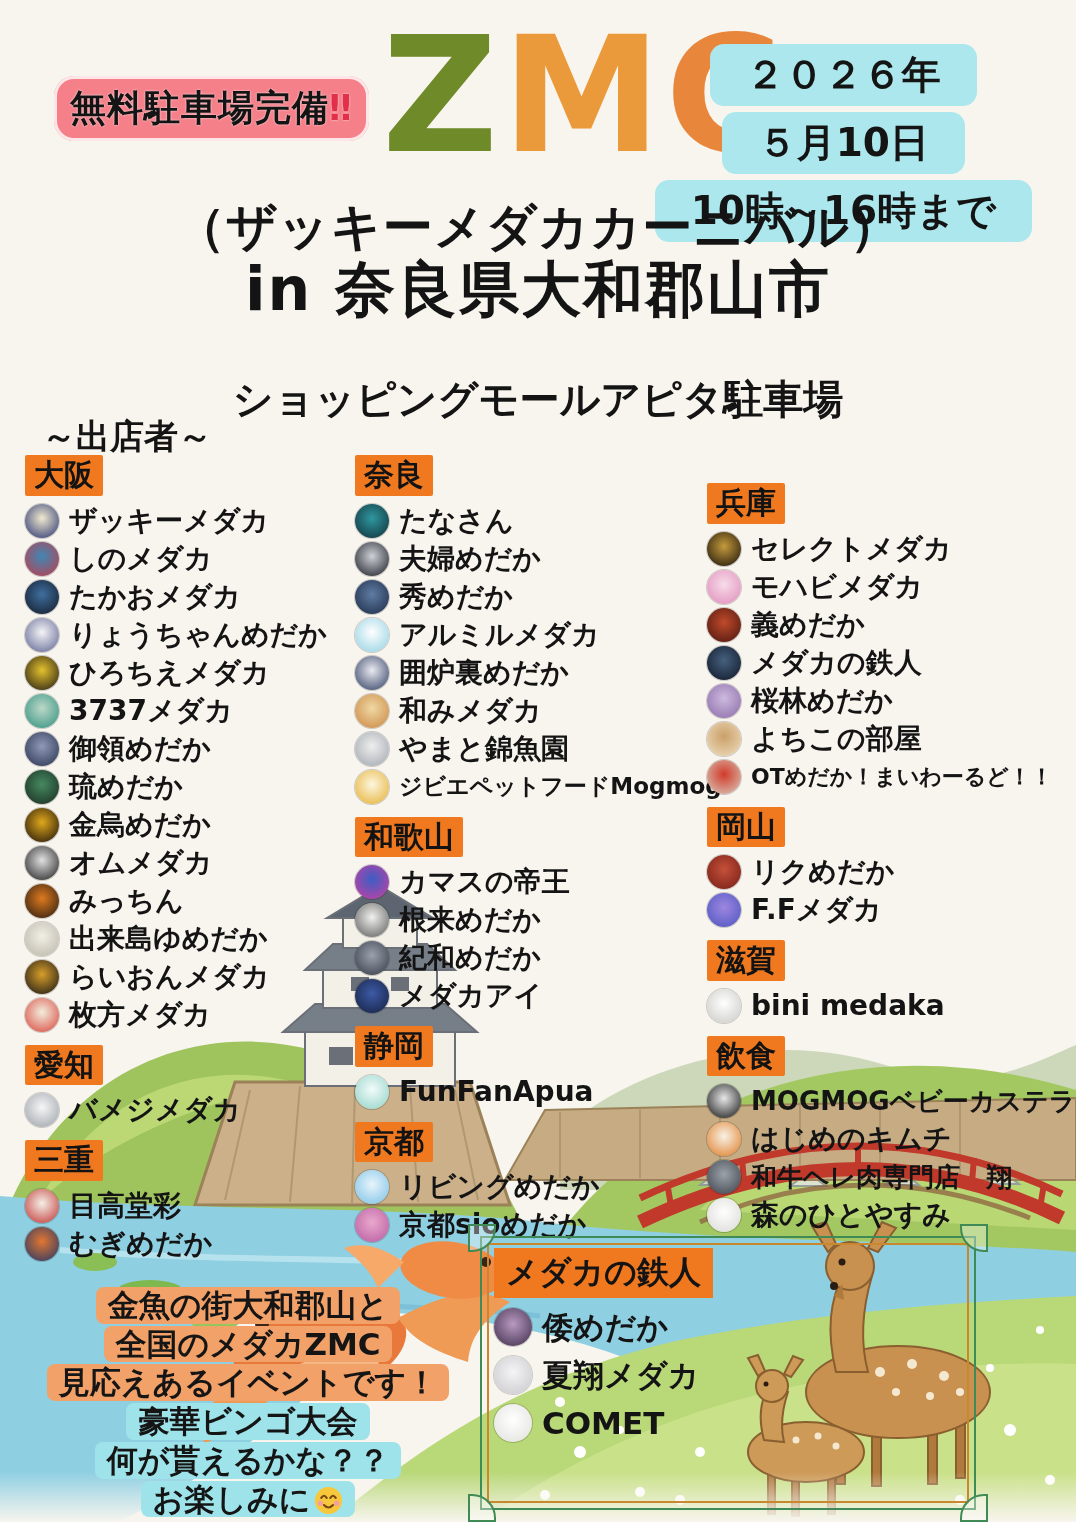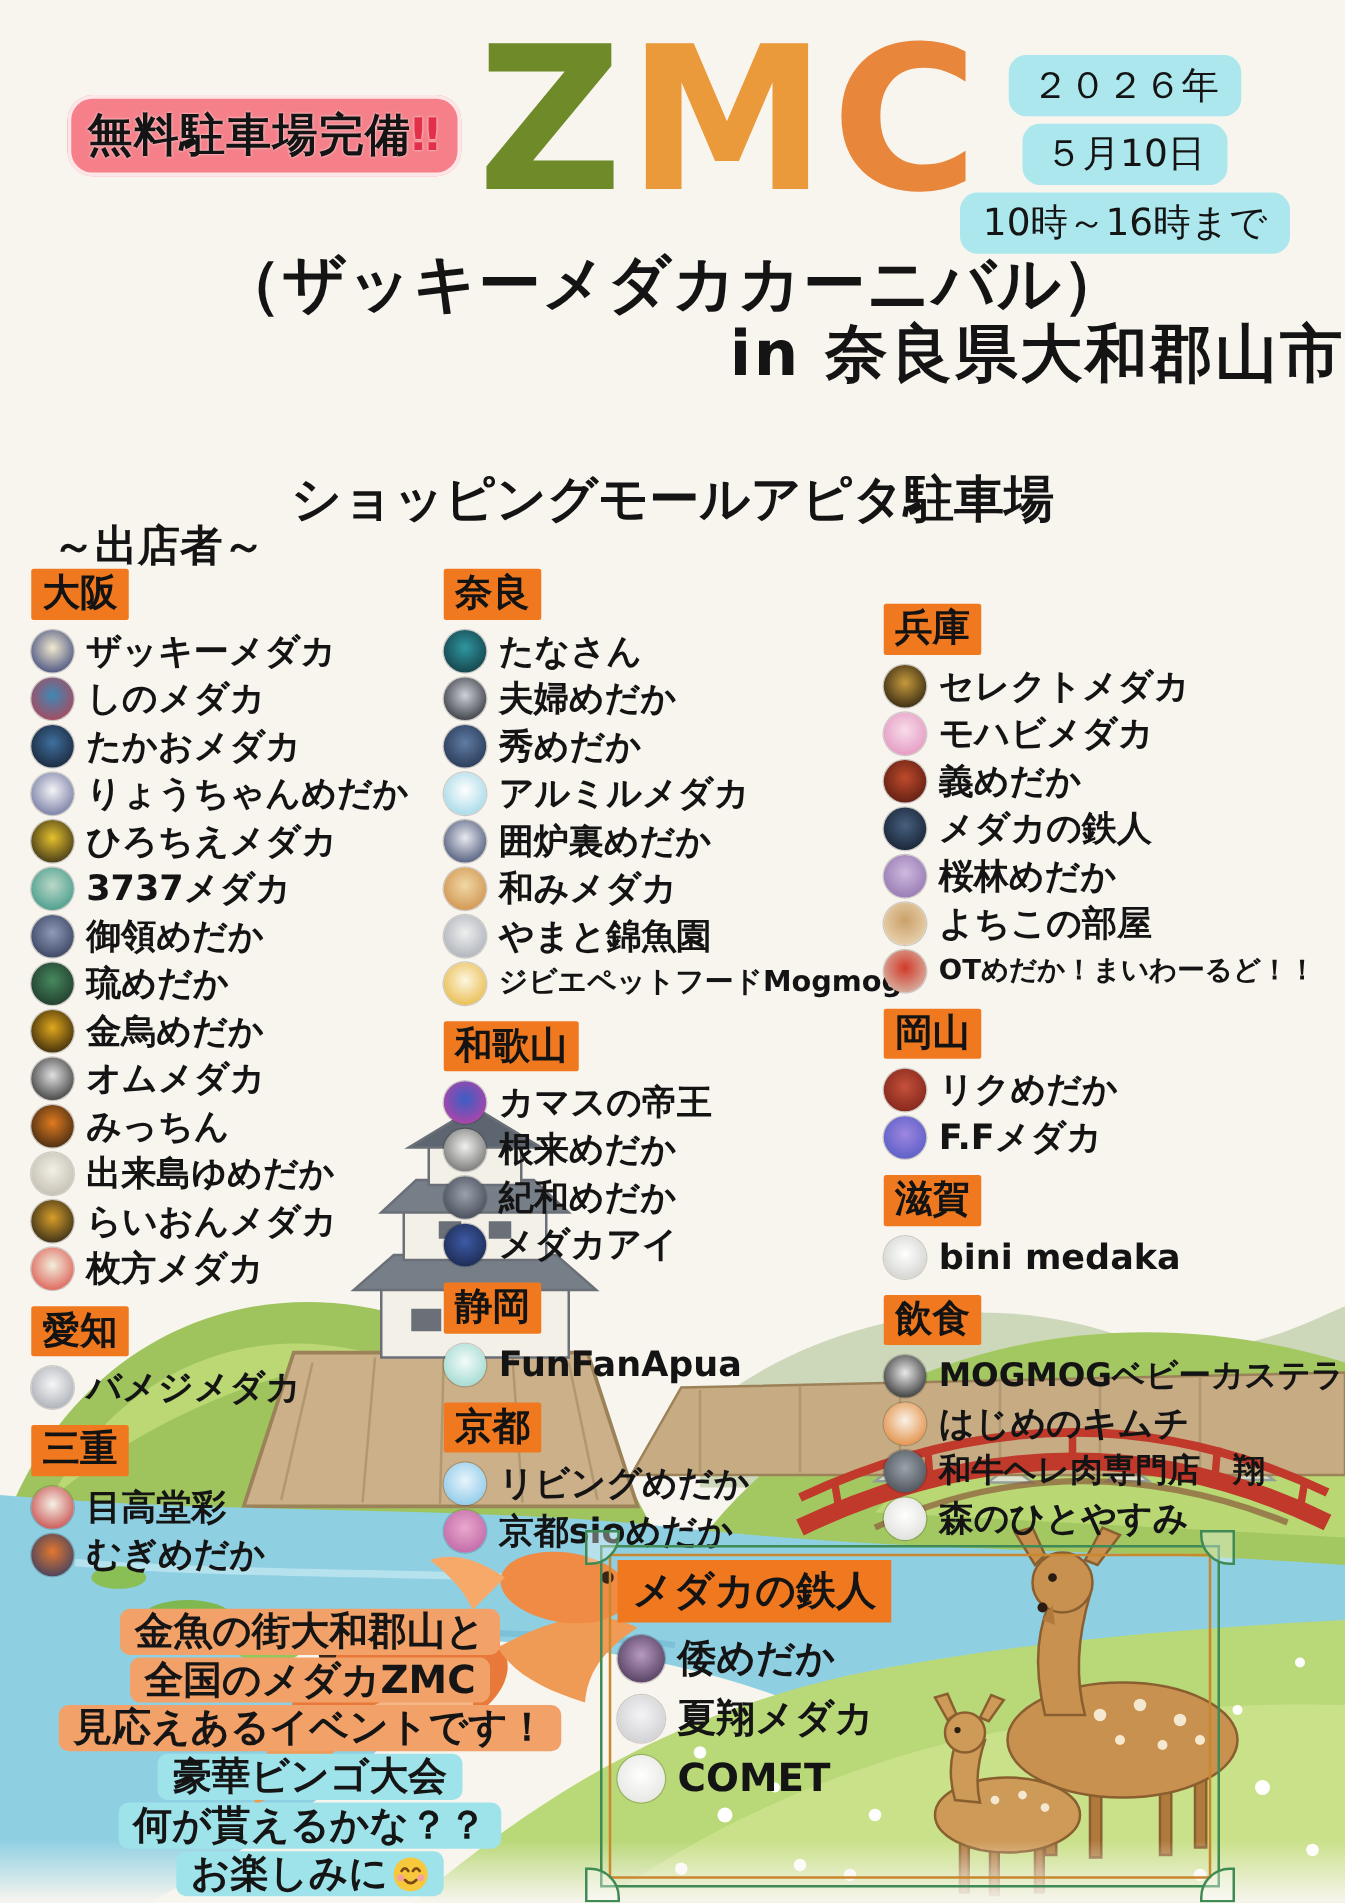--- a/index.html
+++ b/index.html
@@ -14,23 +14,23 @@
   .parking-badge{
     left:21px;top:76px;background:#f5808a;border-radius:20px;padding:8px 16px;
     font-size:36px;font-weight:900;letter-spacing:1px;
     box-shadow:inset 0 0 0 3px rgba(255,255,255,.8);
     text-shadow:0 0 2px rgba(255,255,255,.9);
     margin-left:33px;
   }
   .parking-badge .bang{color:#e2304a;}
   .zmc-logo{left:382px;top:16px;font-size:160px;font-weight:900;line-height:1;letter-spacing:4px;}
   .date-badges{right:44px;top:44px;display:flex;flex-direction:column;align-items:center;gap:6px;}
-  .date-badge{background:#abe7ec;border-radius:14px;padding:4px 18px;font-size:30px;font-weight:400;white-space:nowrap;}
+  .date-badge{background:#abe7ec;border-radius:14px;padding:4px 36px;font-size:39px;font-weight:700;white-space:nowrap;}
   .subtitle{top:194px;width:100%;text-align:center;font-size:50px;font-weight:900;letter-spacing:1px;}
-  .title{top:250px;width:100%;text-align:right;font-size:50px;font-weight:900;letter-spacing:2px;}
+  .title{top:250px;width:100%;text-align:center;font-size:60px;font-weight:900;letter-spacing:2px;}
   .venue{top:372px;width:100%;text-align:center;font-size:40px;font-weight:900;}
   .vendors-heading{left:42px;top:414px;font-size:34px;font-weight:900;}
 
   
   .columns{left:25px;top:452px;width:1046px;display:flex;}
   .col{display:flex;flex-direction:column;align-items:flex-start;}
   .col-0{width:330px;text-align:right;}.col-1{width:352px;}.col-2{width:364px;justify-content:center;}
   .section{display:flex;flex-direction:column;align-items:flex-start;}
   .section + .section{margin-top:8px;}
   .section-header{

